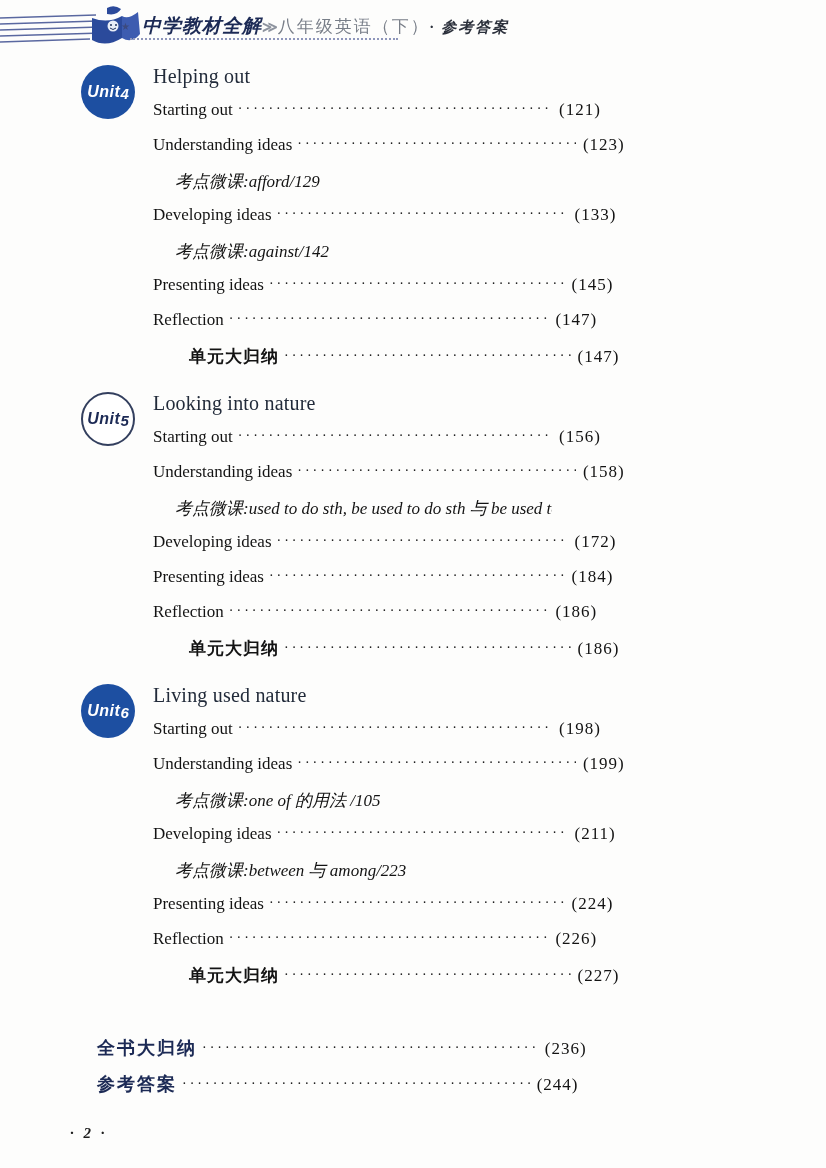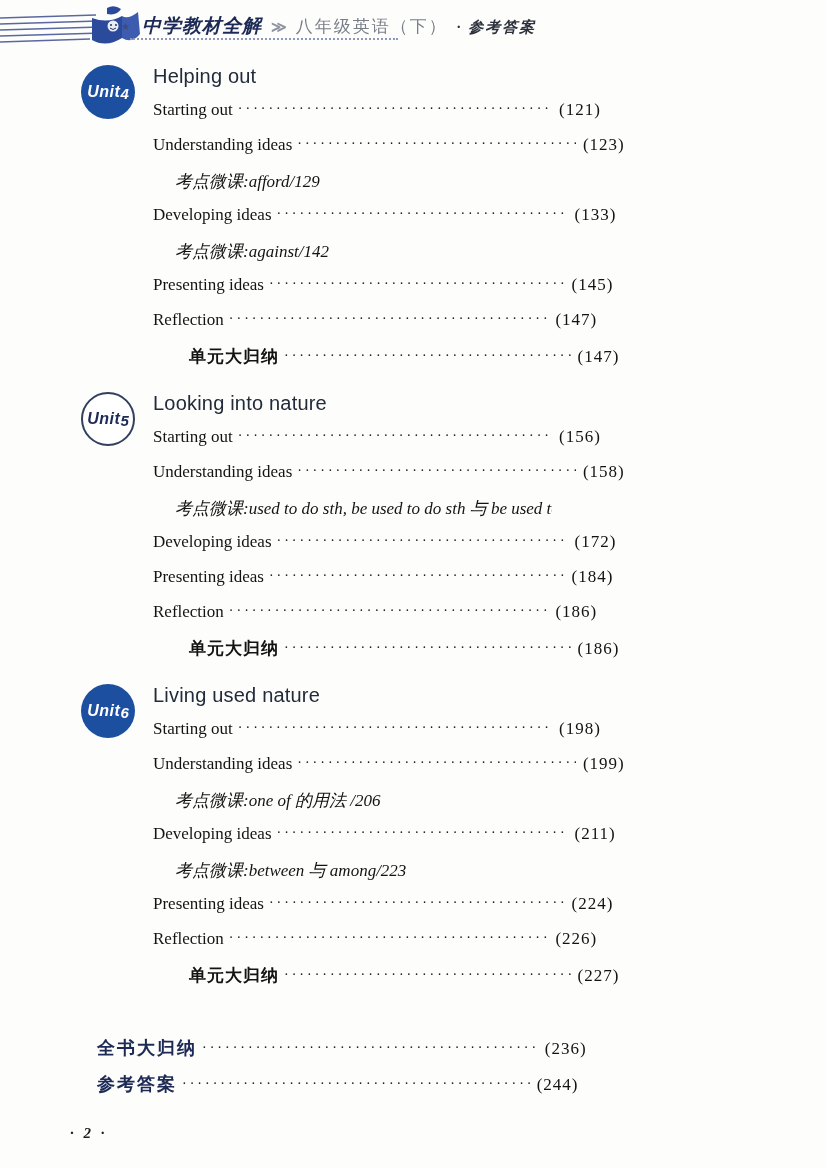--- a/index.html
+++ b/index.html
@@ -8,21 +8,21 @@
   .page {
     position:relative; width:826px; height:1168px; margin:0 auto;
     background:#fdfdfc; overflow:hidden;
   }
 
   
   .header { position:absolute; top:0; left:0; width:100%; height:50px; }
   .logo { position:absolute; left:0; top:4px; }
   .header-text {
     position:absolute; left:142px; top:13px;
-    display:flex; align-items:baseline; gap:9px; white-space:nowrap;
+    display:flex; align-items:baseline; white-space:nowrap;
   }
   .brand {
     font-family:"Liberation Sans", sans-serif; font-weight:bold; font-style:italic;
     font-size:19px; color:#1c2a55; letter-spacing:1px;
   }
   .chev { color:#8d939e; font-size:15px; font-weight:bold; }
   .subtitle {
     font-family:"Liberation Sans", sans-serif; font-size:17px;
     color:#787e88; letter-spacing:2px;
   }
@@ -43,21 +43,21 @@
     position:absolute; left:81px; top:1px; width:54px; height:54px; border-radius:50%;
     display:flex; flex-direction:row; align-items:center; justify-content:center;
     font-family:"Liberation Sans", sans-serif; font-weight:bold; font-style:italic;
     line-height:1; text-align:center;
   }
   .badge.filled { background:#1d4fa1; color:#ffffff; }
   .badge.outline { background:#ffffff; border:2px solid #333f5e; color:#1c2a55; }
   .badge .u { font-size:16px; letter-spacing:0.5px; }
   .badge .n { font-size:15px; margin-top:3px; }
   .unit-title {
-    font-family:Liberation Sans, sans-serif; font-weight:500; font-size:20px;
+    font-family:Liberation Serif, serif; font-weight:500; font-size:20px;
     color:#222b3a; line-height:24px; margin-bottom:12px; letter-spacing:0.2px;
   }
   .row {
     display:flex; align-items:baseline; height:22px; margin-bottom:13px;
     font-size:17px; color:#131313;
   }
   .row .label { white-space:nowrap; padding-right:5px; }
   .row .dots {
     flex:1 1 auto; overflow:hidden; white-space:nowrap;
     font-size:14px; letter-spacing:3px; color:#181818; transform:translateY(-2px);
@@ -238,21 +238,21 @@
     <span class="page">(198)</span>
   </div>
 
   <div class="row">
     <span class="label">Understanding ideas</span>
     <span class="dots">································································································································································</span>
     <span class="page">(199)</span>
   </div>
 
   <div class="row note">
-    <span class="label">考点微课:one of 的用法 /206</span>
+    <span class="label">考点微课:one of 的用法 /105</span>
   </div>
 
   <div class="row">
     <span class="label">Developing ideas</span>
     <span class="dots">································································································································································</span>
     <span class="page">(211)</span>
   </div>
 
   <div class="row note">
     <span class="label">考点微课:between 与 among/223</span>

